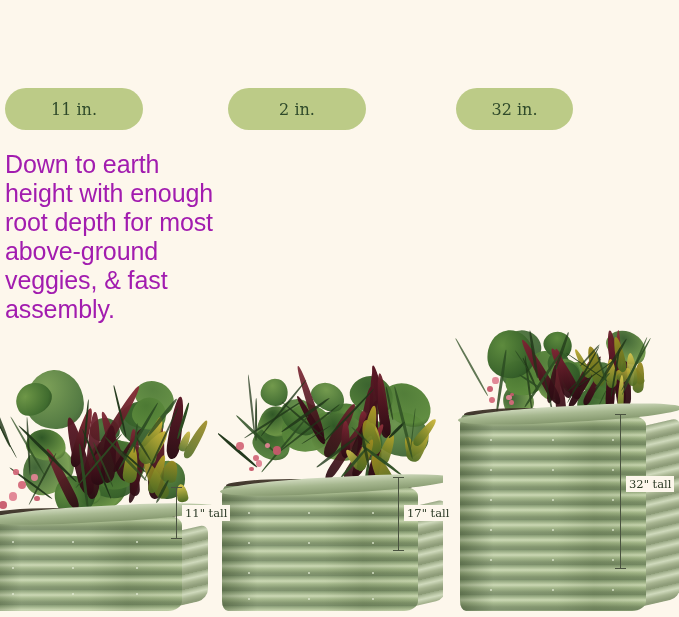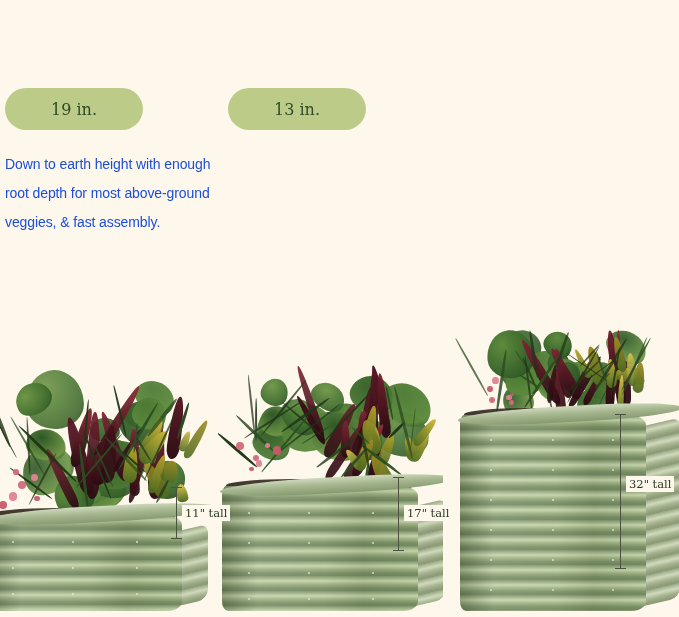--- a/index.html
+++ b/index.html
@@ -63,23 +63,23 @@
     color: #2f4a2a;
     box-sizing: border-box;
   }
   .col-0 .pill { width: 138px; }
   .col-1 .pill { width: 138px; }
   .col-2 .pill { width: 117px; }
 
   .col-desc {
     margin-top: 20px;
     font-family: "Liberation Sans", sans-serif;
-    font-size: 14px;
+    font-size: 25px;
     line-height: 29px;
-    color: #1d4ed8;
+    color: #a21caf;
     letter-spacing: -0.1px;
     white-space: pre-line;
   }
 
   
   .photos {
     position: absolute;
     left: 0;
     top: 330px;
     width: 679px;
@@ -264,32 +264,35 @@
 </head>
 <body>
 
 <div class="page">
 
 
   <div class="columns">
 
     <div class="col col-0">
       <div class="pill">
-        <span>19 in.</span>
+        <span>11 in.</span>
       </div>
       <p class="col-desc">Down to earth height with enough root depth for most above-ground veggies, &amp; fast assembly.</p>
     </div>
 
     <div class="col col-1">
       <div class="pill">
-        <span>13 in.</span>
+        <span>2 in.</span>
       </div>
     </div>
 
     <div class="col col-2">
+      <div class="pill">
+        <span>32 in.</span>
+      </div>
     </div>
   </div>
 
   <div class="photos">
 
     <div class="photo photo-0">
       <div class="photo-inner">
         <div class="plants" id="plants-0" style="top: 0px; height: 151px;">
             <div class="leaf" style="left: 95.8194px; top: 97.3206px; width: 34.5797px; height: 25.964px; background: radial-gradient(at 35% 30%, rgb(63, 107, 46) 0%, rgb(47, 87, 38) 70%, rgb(34, 61, 26) 100%); transform: rotate(-9.94718deg); opacity: 0.88;"></div>
             <div class="leaf" style="left: 137.334px; top: 9.63382px; width: 41.2076px; height: 31.378px; background: radial-gradient(at 35% 30%, rgb(77, 122, 52) 0%, rgb(92, 138, 60) 70%, rgb(34, 61, 26) 100%); transform: rotate(28.2562deg); opacity: 0.94;"></div>

